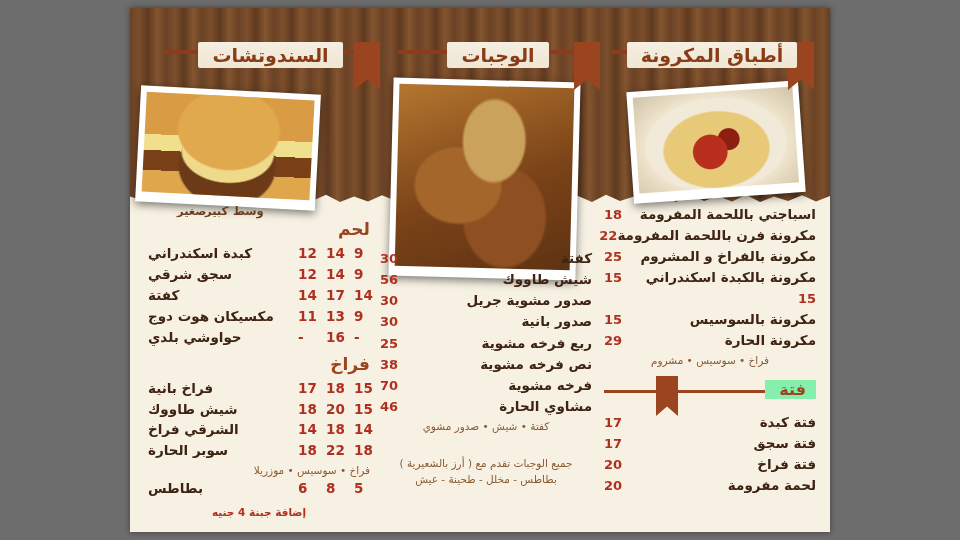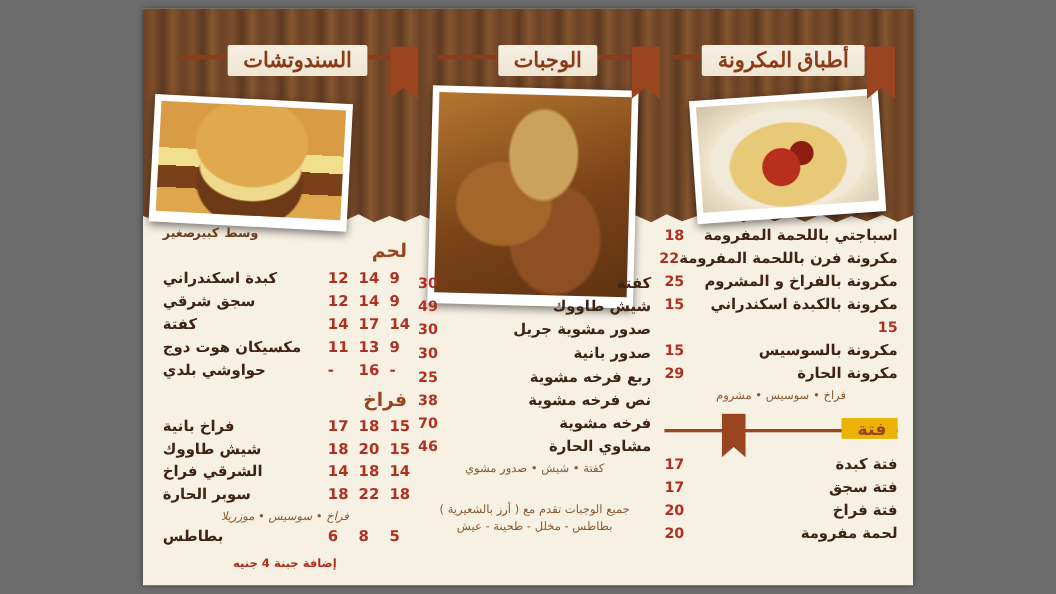--- a/index.html
+++ b/index.html
@@ -40,21 +40,21 @@
     display:flex;align-items:center;justify-content:center;
     color:#fff;font-weight:bold;font-size:19px;
     letter-spacing:.5px;
   }
   .hdr .bar{
     position:absolute;right:0;left:0;top:12px;height:4px;background:#8c3b1c;
   }
   .hdr .lbl{
     position:relative;z-index:3;padding:2px 14px;
     background:linear-gradient(180deg,#f5efe2,#efe6d3);
-    color:#8a3c18;border-radius:2px;font-family:Liberation Serif, serif;
+    color:#8a3c18;border-radius:2px;
   }
   .ribbon{
     position:absolute;z-index:2;top:4px;width:26px;height:48px;
     background:#9a4520;
     clip-path:polygon(0 0,100% 0,100% 100%,50% 78%,0 100%);
     box-shadow:0 1px 2px rgba(0,0,0,.3);
   }
   #hdr1{right:18px;width:200px;}
   #hdr1 .ribbon{right:-2px;}
   #hdr2{right:232px;width:200px;}
@@ -108,33 +108,33 @@
     display:flex;align-items:baseline;justify-content:space-between;
     font-size:13.5px;color:#4a2a16;line-height:1.55;
     white-space:nowrap;
   }
   .row .name{font-weight:bold;color:#3f2413;}
   .row .price{color:#b03020;font-weight:bold;font-size:13px;direction:ltr;}
   .prices{display:flex;gap:12px;direction:ltr;}
   .prices span{width:16px;color:#b03020;font-weight:bold;}
   .colhead{
     display:flex;gap:12px;direction:ltr;justify-content:flex-start;
-    font-size:11.5px;color:#6b3c1e;font-weight:bold;margin-bottom:1px;
+    font-size:11.5px;color:#6b3c1e;font-weight:bold;margin-bottom:1px;margin-left:29px;
   }
   .colhead span{width:16px;text-align:center;}
   .note{
     text-align:center;font-size:10.5px;color:#8a5a33;margin-top:3px;
   }
-  .note-r{text-align:center;font-style:italic;}
+  .note-r{text-align:right;}
   .subhdr{
     position:relative;height:26px;margin:14px 0 6px 0;
   }
   .subhdr .bar2{position:absolute;right:0;left:0;top:10px;height:3px;background:#9a4520;}
   .subhdr .lbl2{
-    position:absolute;right:0;top:0;background:#eab308;padding:0 10px 0 14px;
+    position:absolute;right:0;top:0;background:#86efac;padding:0 10px 0 14px;
     color:#9a4520;font-weight:bold;font-size:16px;z-index:2;
   }
   .subhdr .rib2{
     position:absolute;left:52px;top:-4px;width:22px;height:40px;background:#9a4520;
     clip-path:polygon(0 0,100% 0,100% 100%,50% 76%,0 100%);z-index:1;
   }
   .bottom-note{
     font-size:10.5px;color:#8a5a33;text-align:center;line-height:1.5;
   }
   .red-note{color:#b03020;font-weight:bold;}
@@ -271,21 +271,21 @@
     <div class="bottom-note red-note" style="margin-top:6px">إضافة جبنة  4 جنيه</div>
   </div>
 
   <div class="col" id="colMid" style="top:240px">
     <div class="row">
       <div class="name">كفتة</div>
       <div class="price">30</div>
     </div>
     <div class="row">
       <div class="name">شيش طاووك</div>
-      <div class="price">49</div>
+      <div class="price">56</div>
     </div>
     <div class="row">
       <div class="name">صدور مشوية جريل</div>
       <div class="price">30</div>
     </div>
     <div class="row">
       <div class="name">صدور بانية</div>
       <div class="price">30</div>
     </div>
     <div class="row">

